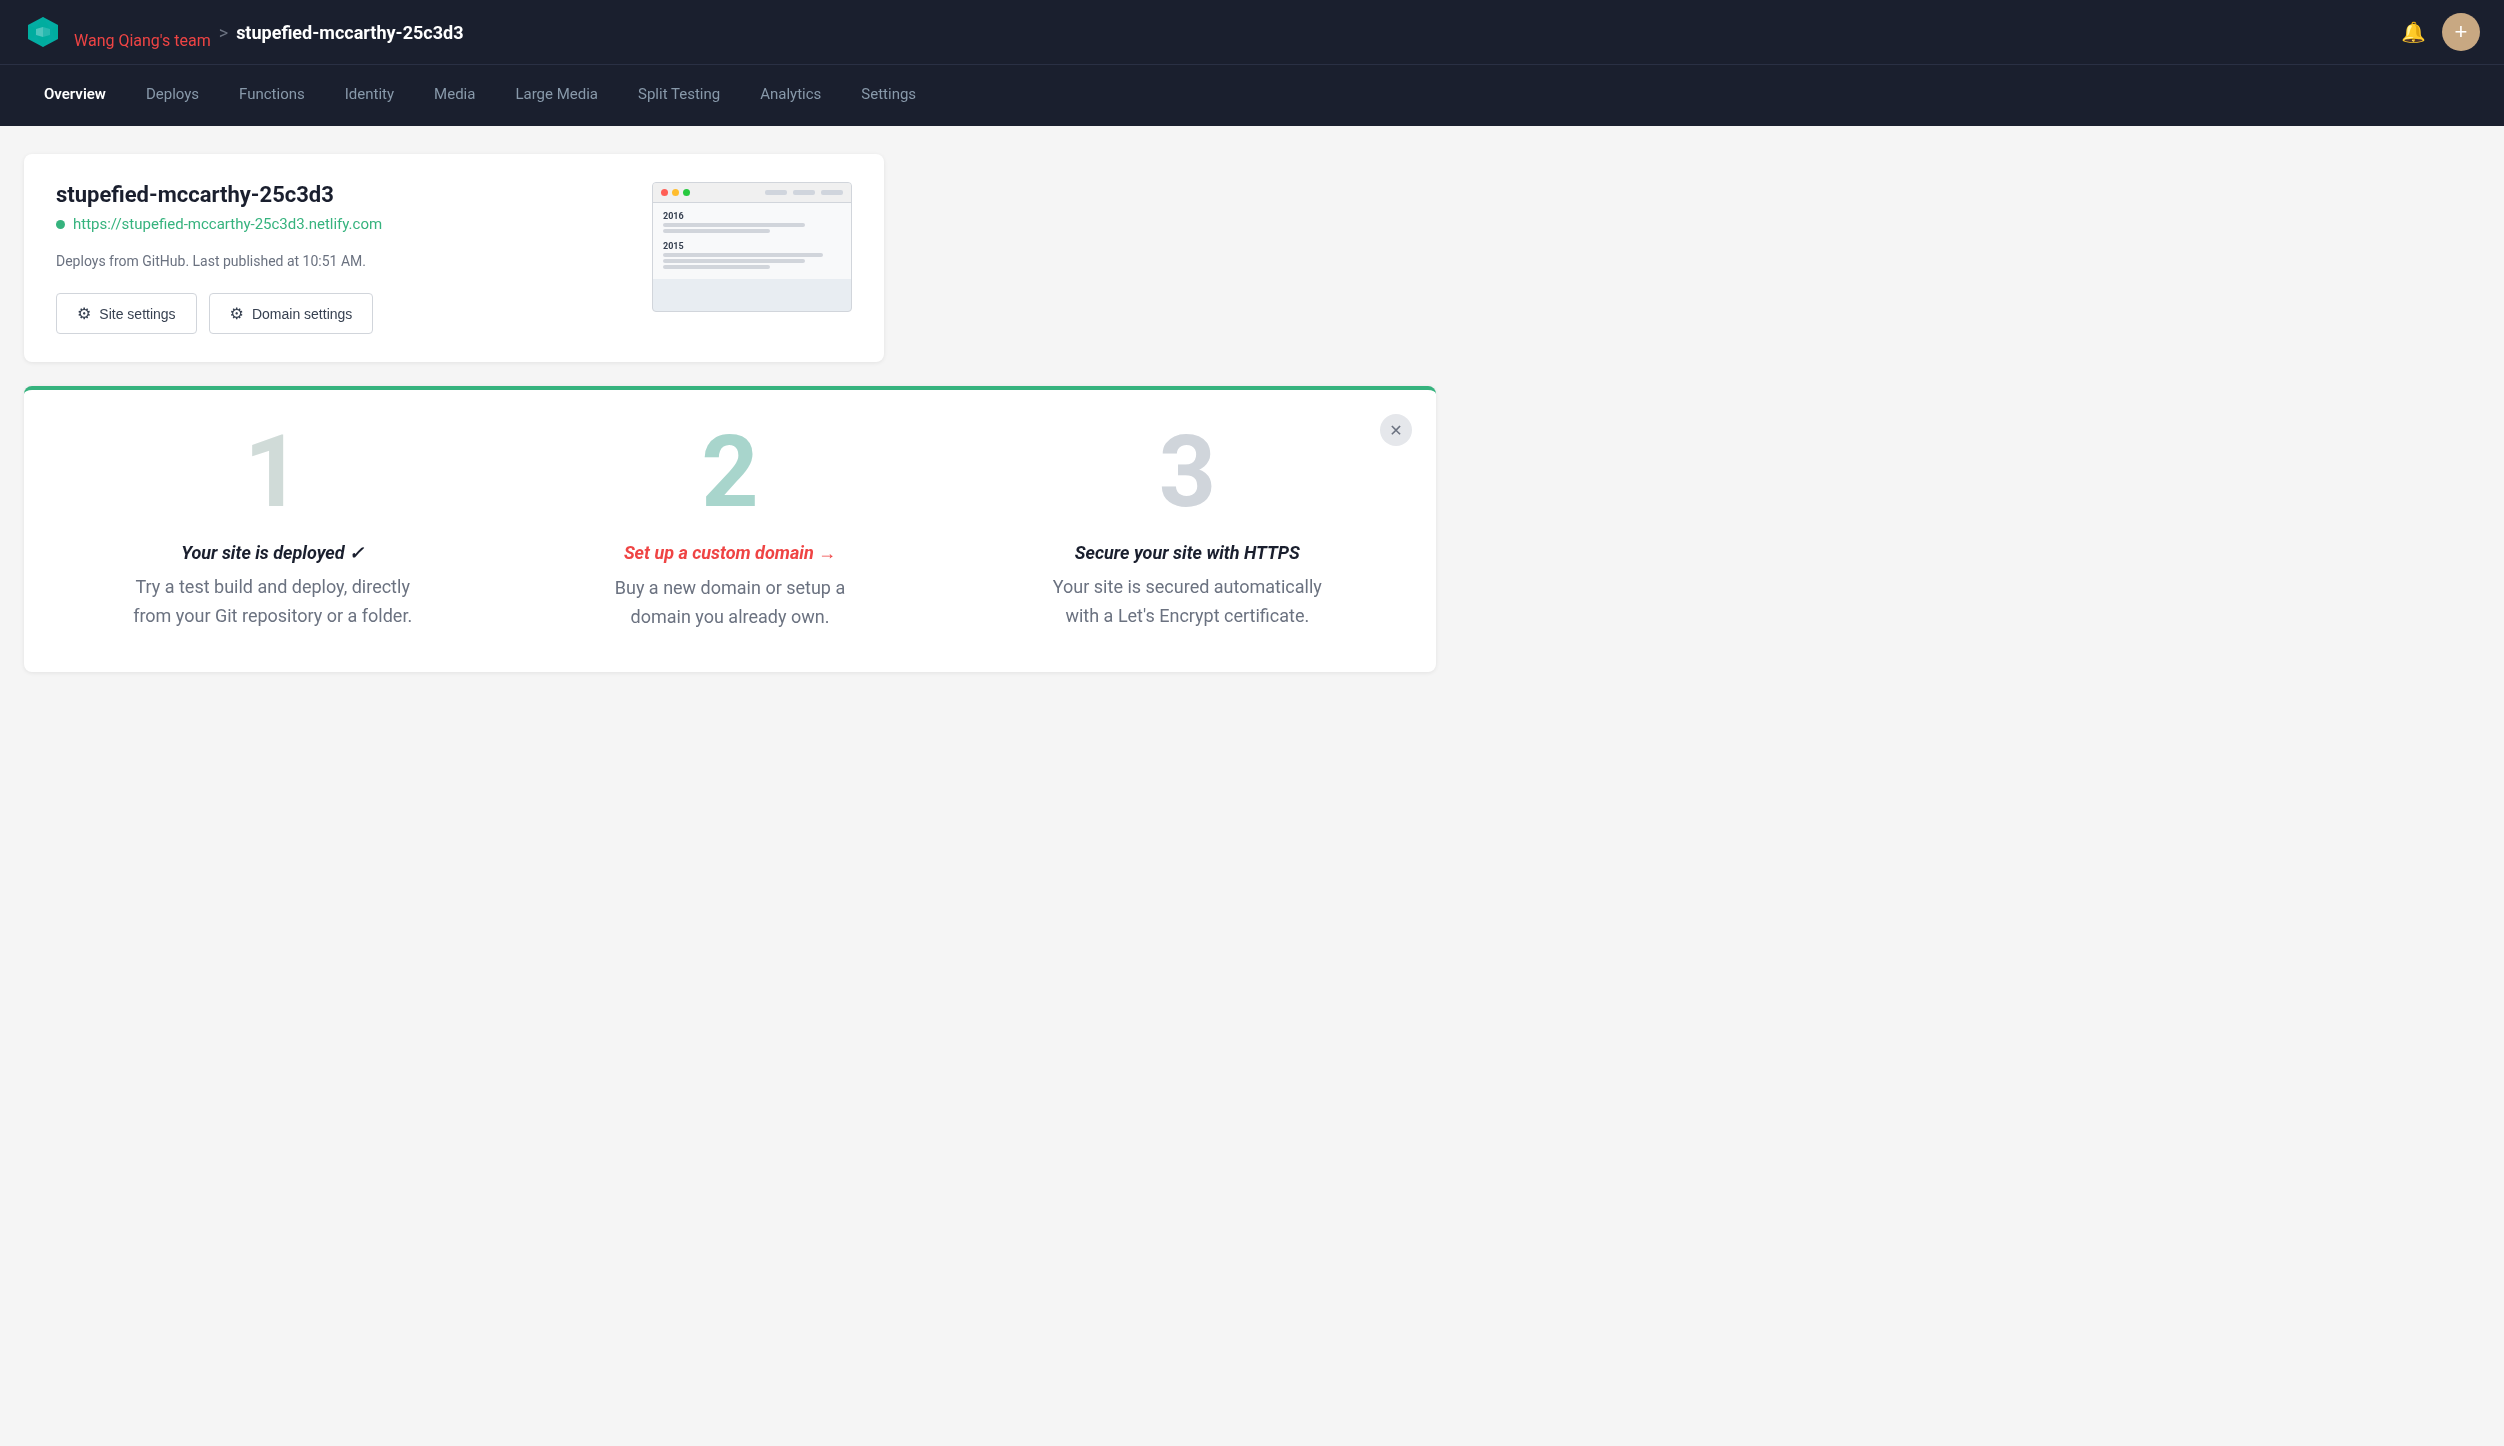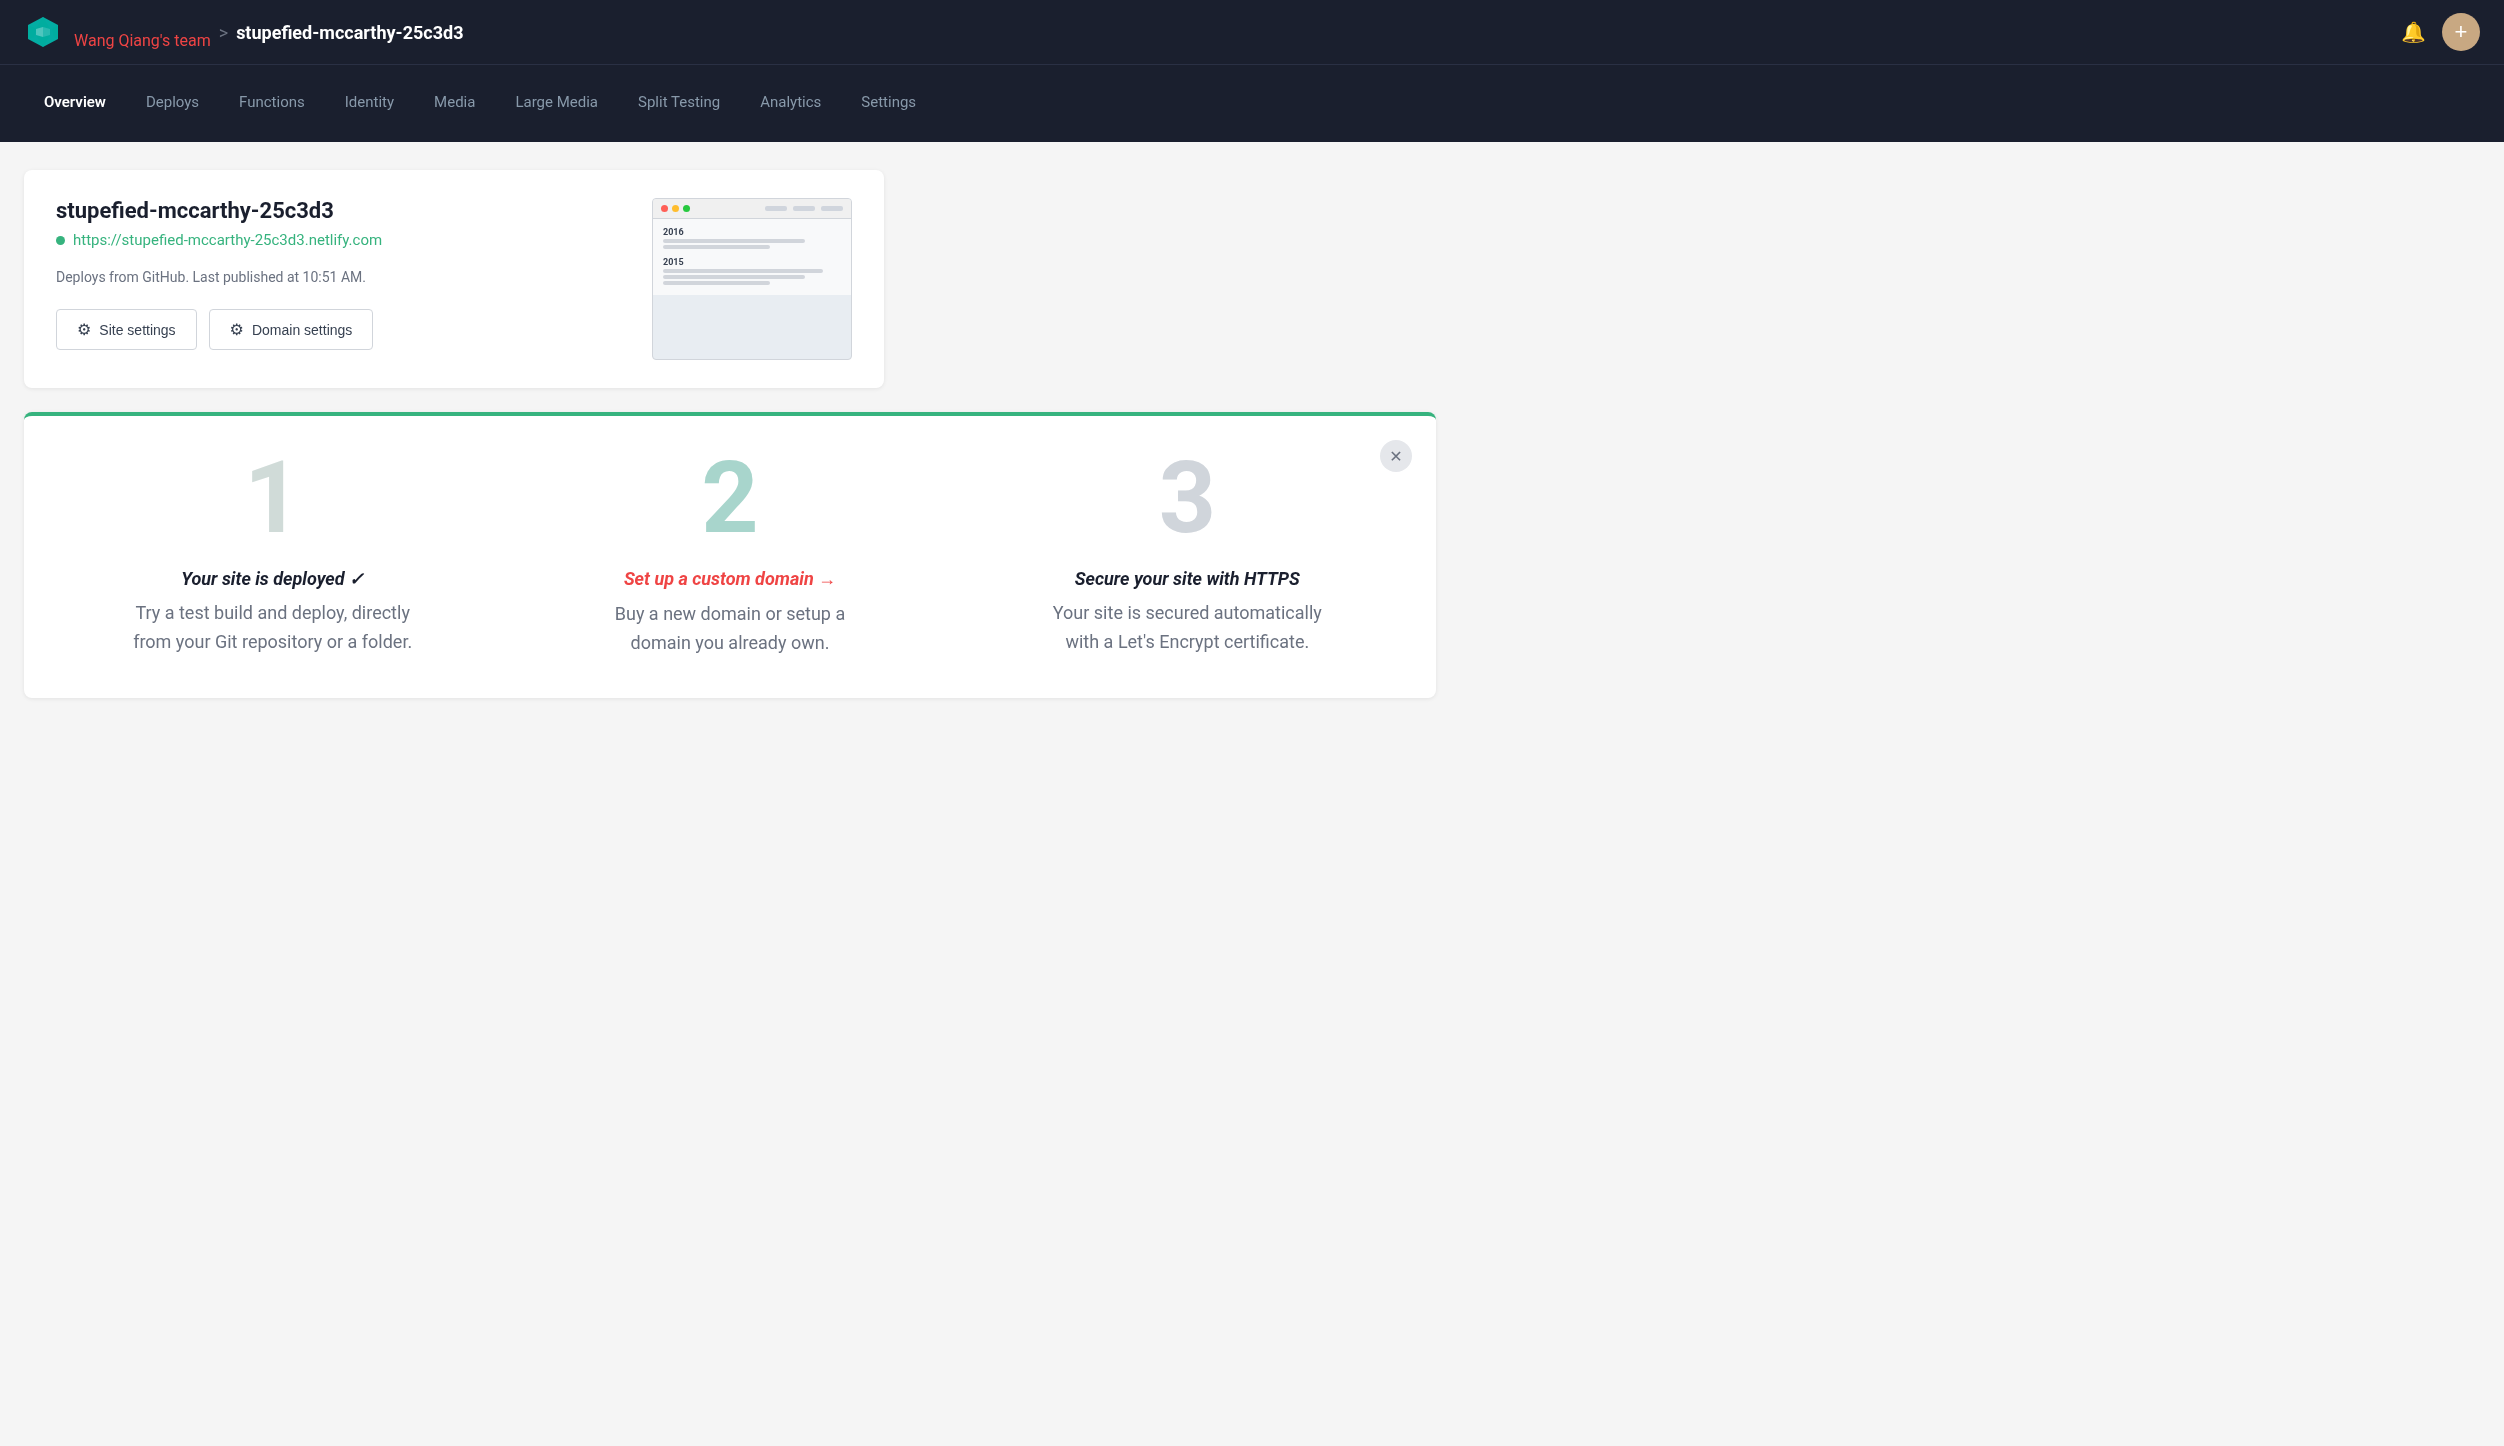--- a/index.html
+++ b/index.html
@@ -69,21 +69,21 @@
       justify-content: center;
       color: white;
       font-size: 22px;
       font-weight: 300;
     }
 
     
     .nav {
       background: #1a1f2e;
       border-top: 1px solid #2a3044;
-      padding: 12px 24px;
+      padding: 4px 24px;
       display: flex;
       gap: 0;
     }
     .nav-item {
       color: #8899aa;
       font-size: 15px;
       padding: 16px 20px;
       cursor: pointer;
       text-decoration: none;
       border-bottom: 3px solid transparent;
@@ -162,21 +162,21 @@
       cursor: pointer;
       font-weight: 500;
     }
     .action-btn .gear {
       font-size: 16px;
     }
 
     
     .site-preview {
       width: 200px;
-      height: 162px;
+      height: 130px;
       border-radius: 4px;
       background: #e8edf2;
       overflow: hidden;
       flex-shrink: 0;
       margin-left: 32px;
       position: relative;
       border: 1px solid #d1d5db;
     }
     .preview-browser-bar {
       background: #f0f0f0;

